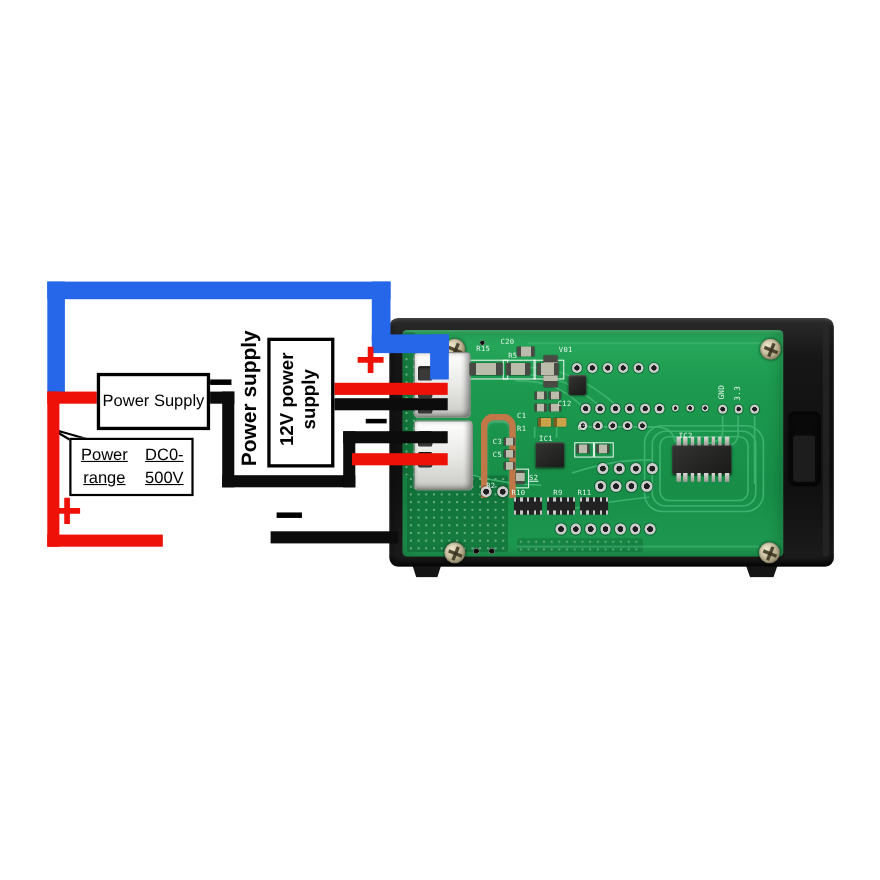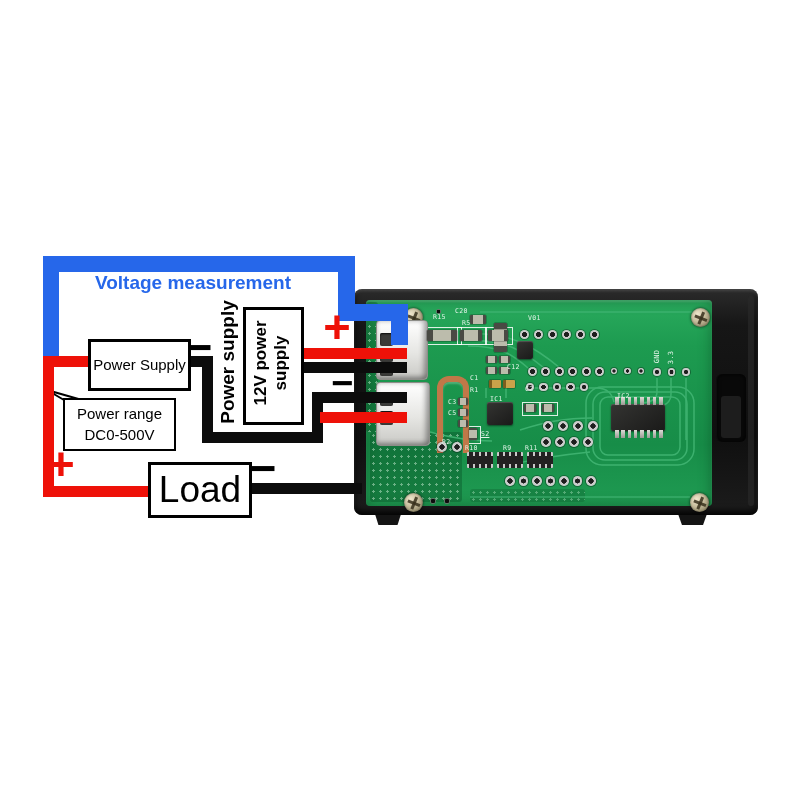--- a/index.html
+++ b/index.html
@@ -165,21 +165,21 @@
   <div class="outline" style="left:522px;top:402px;width:16px;height:12px;"></div>
   <div class="smd" style="left:524px;top:404px;width:12px;height:8px;"></div>
   <div class="outline" style="left:540px;top:402px;width:16px;height:12px;"></div>
   <div class="smd" style="left:542px;top:404px;width:12px;height:8px;"></div>
   <div class="outline" style="left:467px;top:426px;width:12px;height:16px;"></div>
   <div class="smd v" style="left:469px;top:428px;width:8px;height:12px;"></div>
 
   <span class="silk" style="left:433px;top:314px;">R15</span>
   <span class="silk" style="left:455px;top:308px;">C20</span>
   <span class="silk" style="left:462px;top:320px;">R5</span>
-  <span class="silk" style="left:528px;top:315px;">V01</span>
+  <span class="silk" style="left:508px;top:315px;">V01</span>
   <span class="silk" style="left:507px;top:364px;">C12</span>
   <span class="silk" style="left:525px;top:386px;">C2</span>
   <span class="silk" style="left:470px;top:375px;">C1</span>
   <span class="silk" style="left:470px;top:387px;">R1</span>
   <span class="silk" style="left:448px;top:399px;">C3</span>
   <span class="silk" style="left:448px;top:410px;">C5</span>
   <span class="silk" style="left:490px;top:396px;">IC1</span>
   <span class="silk" style="left:617px;top:393px;">IC2</span>
   <span class="silk" style="left:481px;top:431px;text-decoration:underline;">S2</span>
   <span class="silk" style="left:442px;top:439px;">R2</span>
@@ -274,30 +274,28 @@
   <div class="wire w-blk" style="left:312px;top:392px;width:95px;height:11px;"></div>
   <div class="wire w-red" style="left:320px;top:412px;width:87px;height:11px;"></div>
   <div class="wire w-blk" style="left:246px;top:483px;width:116px;height:11px;"></div>
 
   <div class="sign plus" style="left:317px;top:306px;">+</div>
   <div class="sign plus" style="left:41px;top:443px;">+</div>
   <div class="sign minus" style="left:179px;top:327px;">−</div>
   <div class="sign minus sm" style="left:322px;top:363px;">−</div>
   <div class="sign minus" style="left:243px;top:448px;">−</div>
 
-  <div class="vm" style="left:88px;top:272px;width:210px;height:24px;">Voltage measurement</div>
 
   <div class="box" style="left:88px;top:339px;width:97px;height:46px;font-size:15px;">Power Supply</div>
 
-  <div class="box" style="left:63px;top:398px;width:109px;height:49px;font-size:15px;border-width:2px;flex-direction:column;">
+  <div class="box" style="left:63px;top:398px;width:109px;height:49px;font-size:15px;border-width:2px;flex-direction:row;text-decoration:underline;">
     <span>Power range</span>
     <span>DC0-500V</span>
   </div>
 
-  <div class="box" style="left:148px;top:462px;width:98px;height:50px;font-size:37px;">Load</div>
 
   <div class="box" style="left:243px;top:307px;width:55px;height:112px;"></div>
   <div class="rotlbl" style="left:217px;top:339px;width:108px;height:48px;font-size:17px;font-weight:700;flex-direction:column;">
     <span>12V power</span>
     <span>supply</span>
   </div>
 
   <div class="rotlbl" style="left:166px;top:350px;width:124px;height:24px;font-size:19px;font-weight:700;">Power supply</div>
 
 </div>

